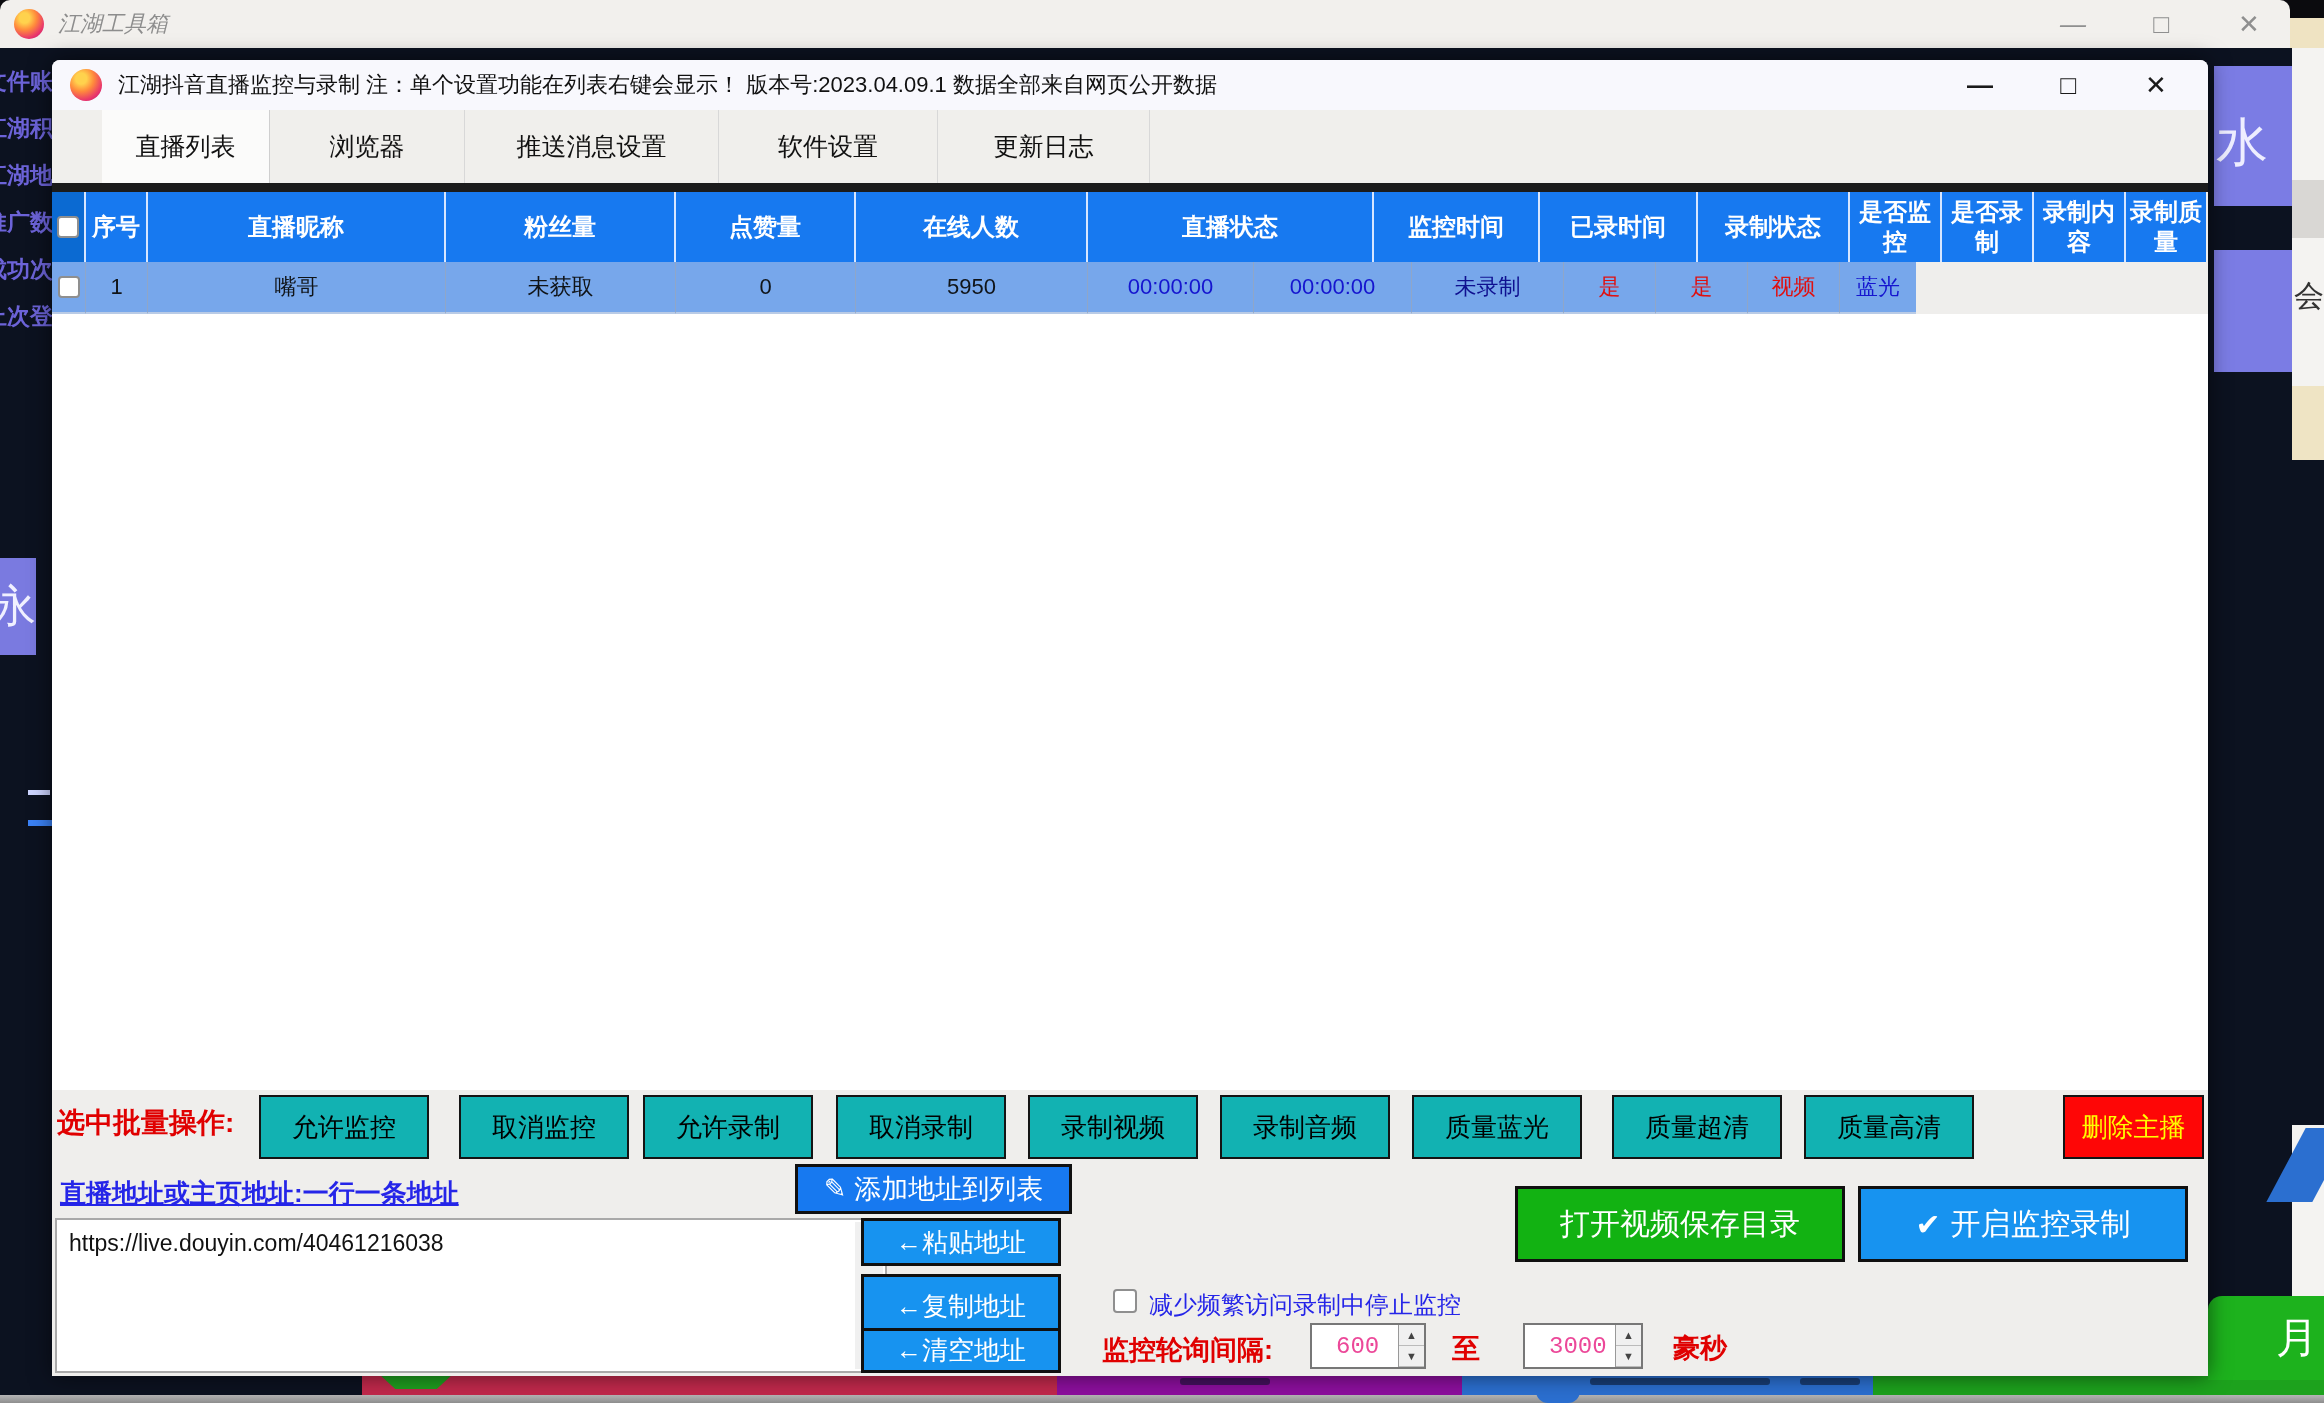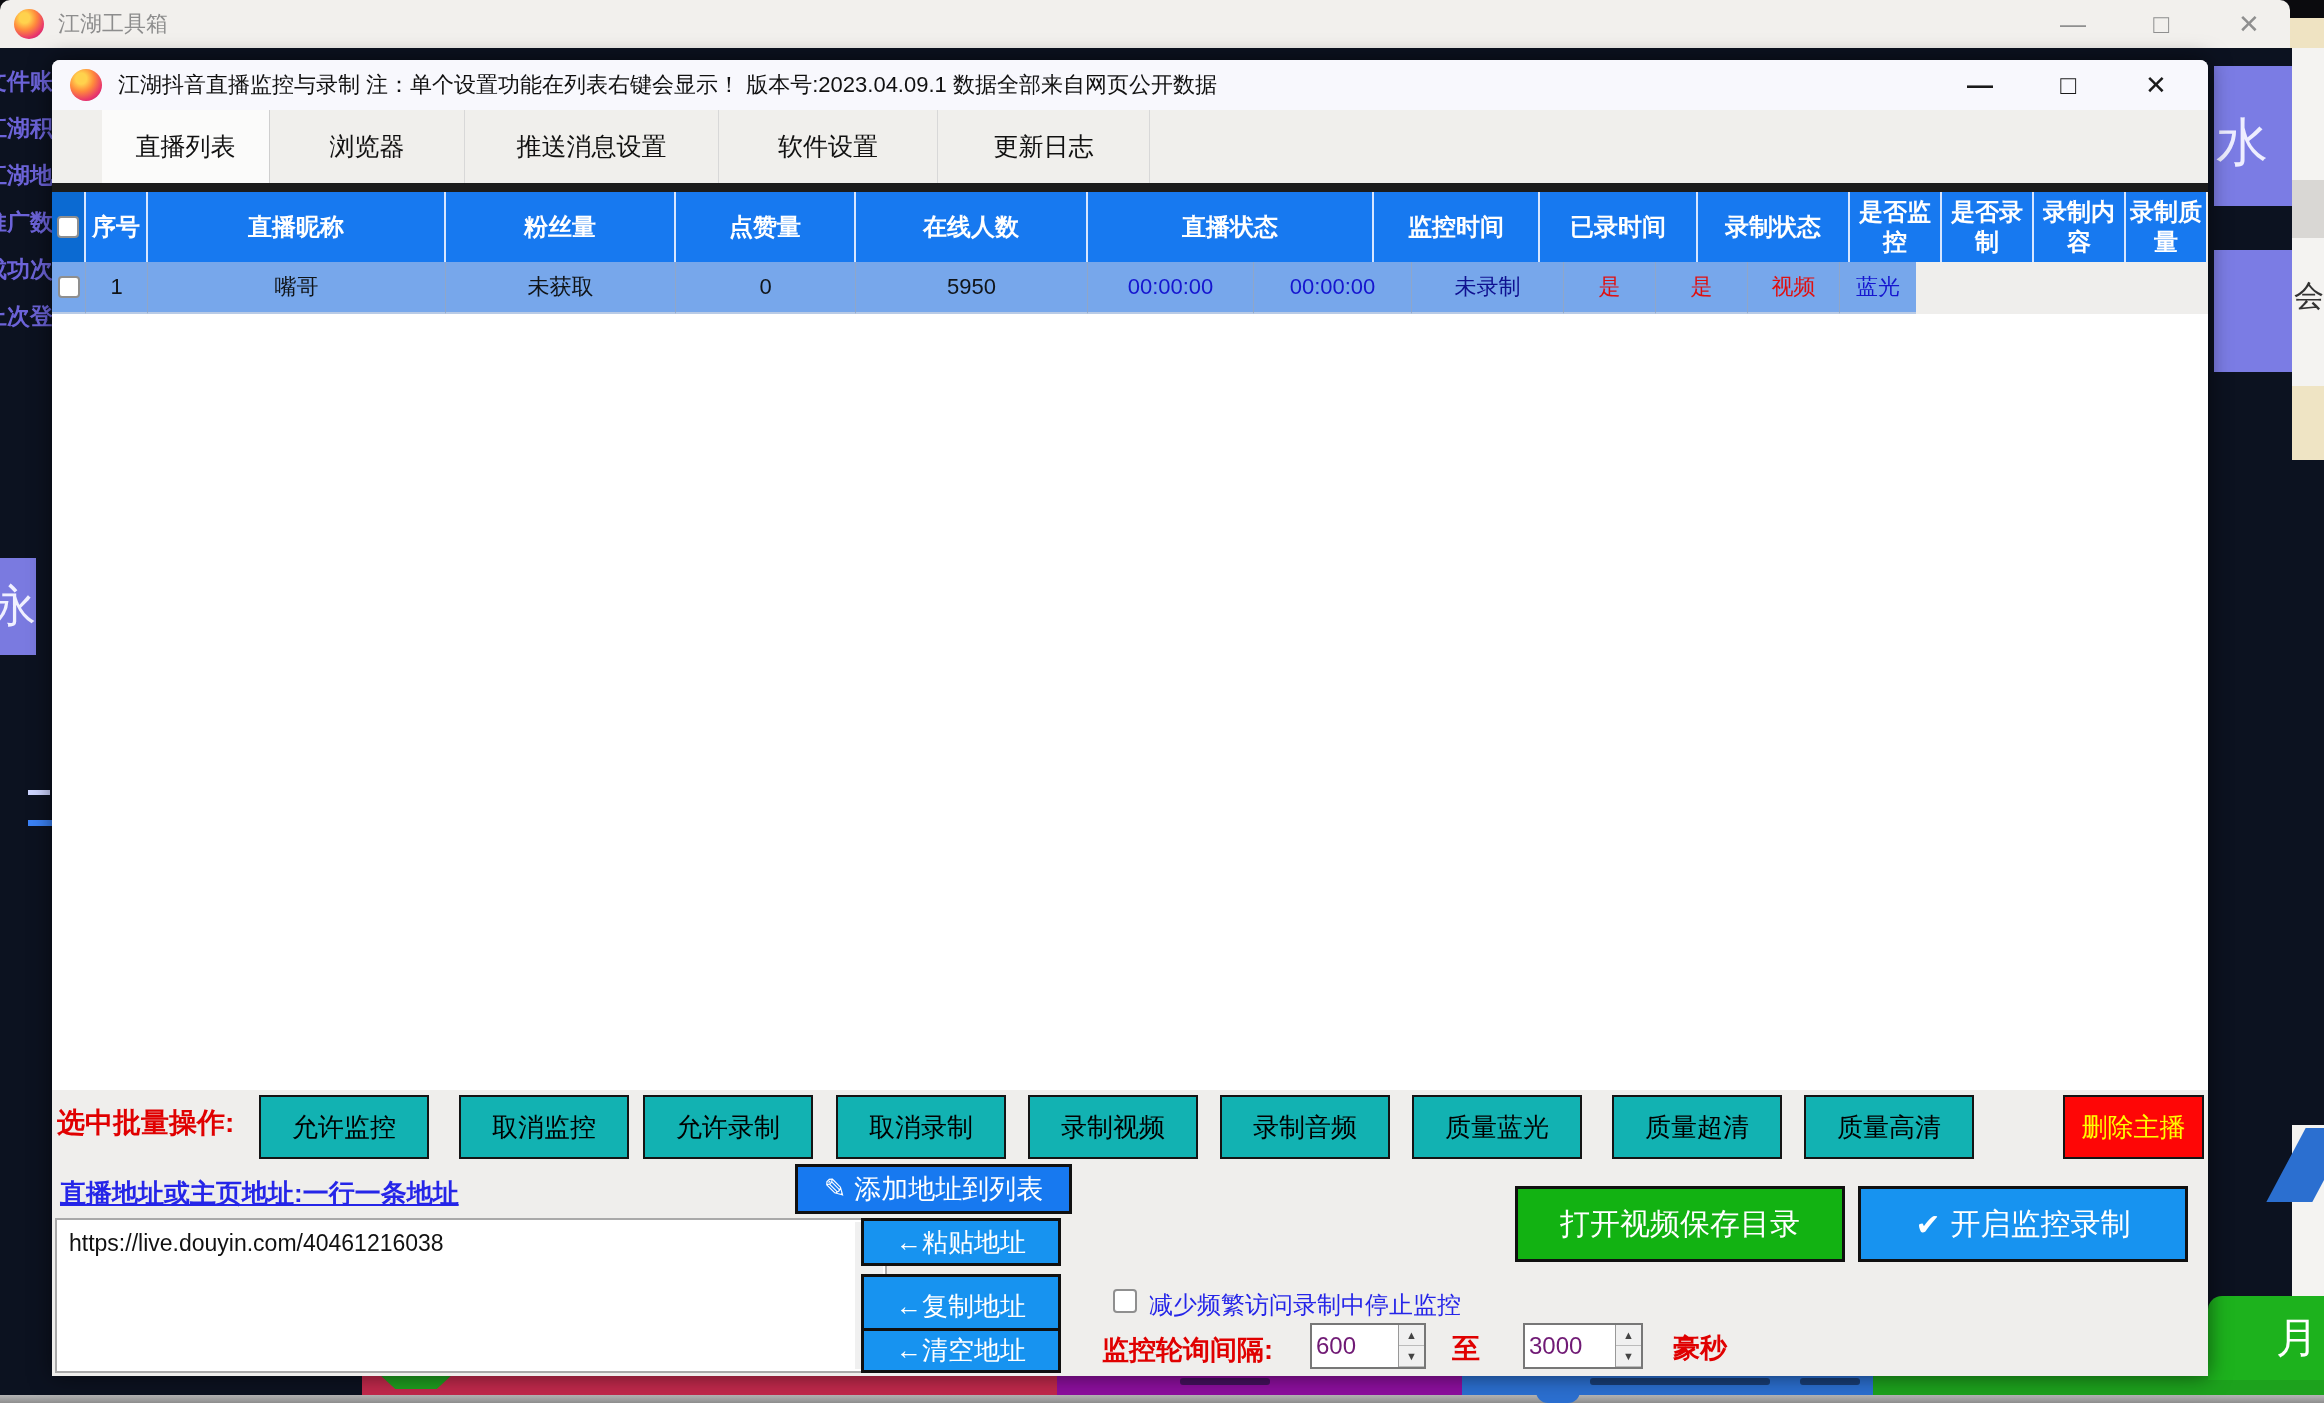--- a/index.html
+++ b/index.html
@@ -3,21 +3,21 @@
 <meta charset="utf-8">
 <style>
   * { margin:0; padding:0; box-sizing:border-box; }
   html,body { width:2324px; height:1403px; overflow:hidden; background:#0b0b0e;
               font-family:"Liberation Sans","DejaVu Sans",sans-serif; }
   #screen { position:relative; width:2324px; height:1403px; overflow:hidden; }
   .abs { position:absolute; }
 
   
   .outer-titlebar { left:0; top:0; width:2290px; height:48px; background:#f2f0ed;
-    border-radius:10px 10px 0 0; z-index:2; display:flex; align-items:center; }
+    border-radius:10px 10px 0 0; z-index:2; display:flex; align-items:center;font-style:italic; }
   .outer-title { color:#8d8d8d; font-size:22px; margin-left:14px; }
   .app-icon { width:30px; height:30px; border-radius:50%; margin-left:14px;
     background:radial-gradient(circle at 35% 30%, #ffd24d 0 18%, #ff8a3c 42%, #e8336d 72%, #a81e5b 100%); }
   .outer-controls { position:absolute; right:20px; top:0; height:48px; display:flex; gap:46px; align-items:center; }
   .winbtn { width:42px; height:42px; display:flex; align-items:center; justify-content:center;
     color:#8f8f8f; font-size:26px; cursor:default; }
   .corner-beige { left:2284px; top:18px; width:40px; height:30px; background:#efe3c2; z-index:1; }
 
   .app-bg { left:0; top:48px; width:2324px; height:1330px; background:#0c1220; z-index:1; }
 
@@ -116,21 +116,21 @@
   .open-dir { left:1463px; top:1126px; width:330px; height:76px; background:var(--green);
     border:3px solid #101010; color:#fff; font-size:30px; display:flex; align-items:center; justify-content:center; }
   .start-rec { left:1806px; top:1126px; width:330px; height:76px; background:#1793f0;
     border:3px solid #101010; color:#fff; font-size:30px; display:flex; align-items:center;
     justify-content:center; gap:10px; }
   .reduce-cb { left:1061px; top:1229px; width:24px; height:24px; background:#fff;
     border:2px solid #8f8f8f; border-radius:4px; }
   .reduce-label { left:1097px; top:1229px; font-size:24px; color:#2525e8; white-space:nowrap; }
   .intv-label { left:1050px; top:1272px; font-size:27px; font-weight:bold; color:#e00000; white-space:nowrap; }
   .spin { top:1263px; height:46px; background:#fff; border:2px solid #777; display:flex; }
-  .spin-val { display:flex; align-items:center; padding-left:4px; font-size:24px; color:#701a75; flex:1; }
+  .spin-val { display:flex; align-items:center; padding-left:24px; font-size:24px; color:#ec4899; flex:1;font-family:Liberation Mono, monospace; }
   .spin-btns { width:26px; border-left:1px solid #999; display:flex; flex-direction:column; }
   .spin-b { flex:1; background:#f0f0f0; color:#444; font-size:11px; display:flex;
     align-items:center; justify-content:center; border-bottom:1px solid #bbb; }
   .to-label { left:1400px; top:1270px; font-size:28px; font-weight:bold; color:#e00000; }
   .unit-label { left:1621px; top:1270px; font-size:27px; font-weight:bold; color:#e00000; }
 </style>
 </head>
 <body>
 
 <div id="screen">

